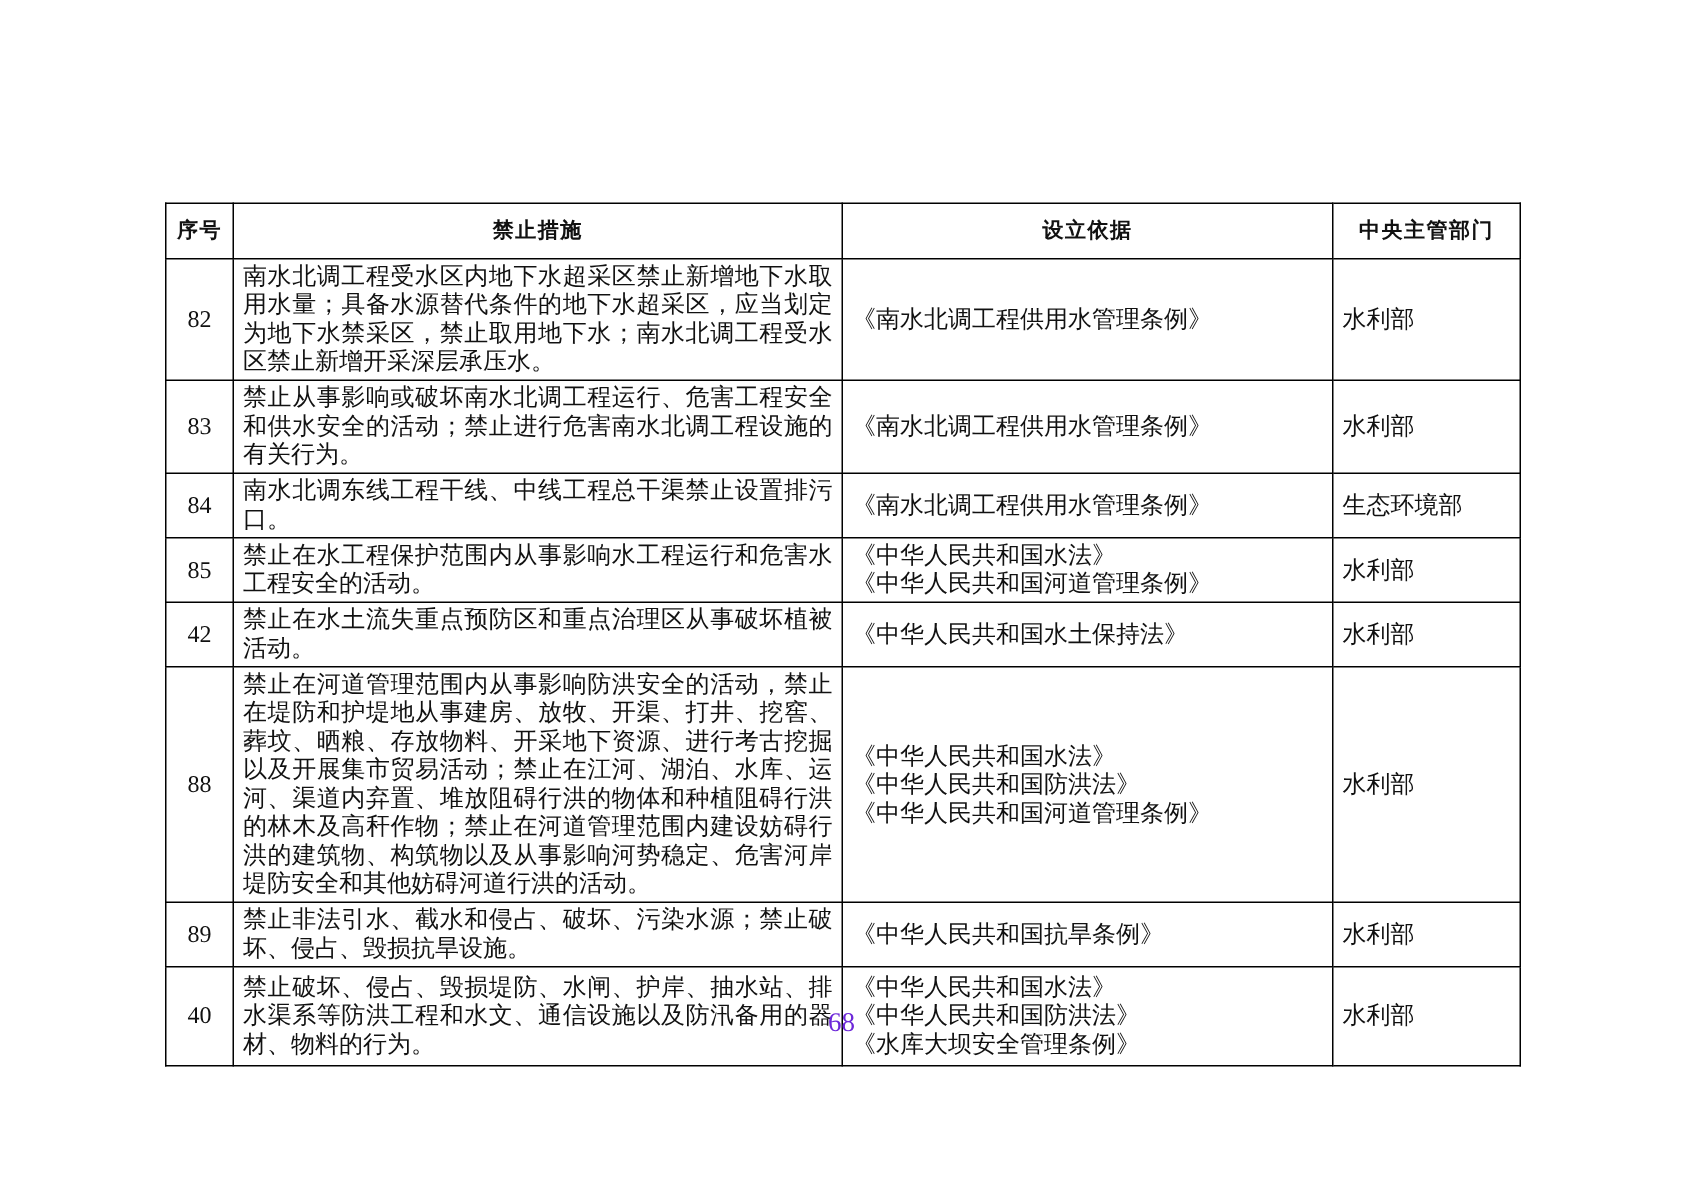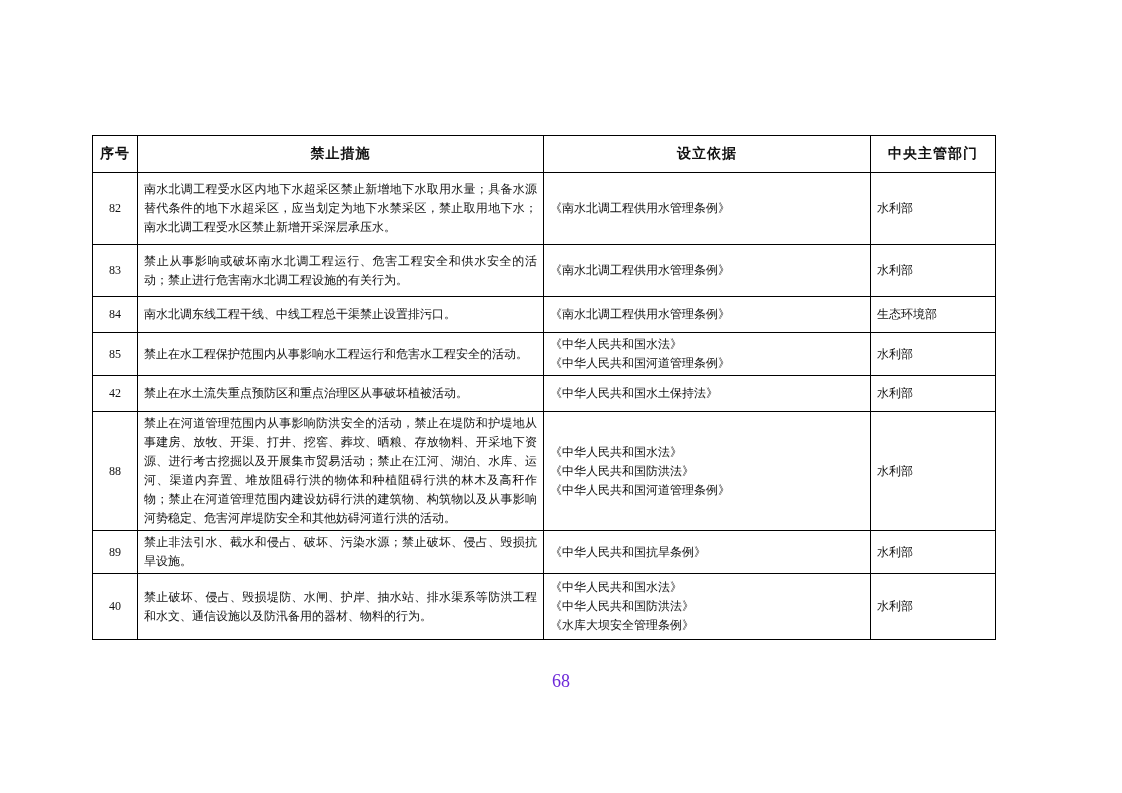--- a/index.html
+++ b/index.html
@@ -11,42 +11,42 @@
     position: relative;
     width: 1122px;
     height: 793px;
     background: #ffffff;
     font-family: "Liberation Serif", "DejaVu Serif", serif;
     color: #111111;
     overflow: hidden;
   }
   table.reg-table {
     position: absolute;
-    left: 92px;
+    left: 110px;
     top: 135px;
     width: 903px;
     border-collapse: collapse;
     table-layout: fixed;
   }
   table.reg-table th,
   table.reg-table td {
     border: 1.5px solid #000000;
     box-sizing: border-box;
     overflow: hidden;
   }
   table.reg-table th {
     font-size: 14px;
     font-weight: bold;
     text-align: center;
     vertical-align: middle;
     padding: 2px 3px;
     letter-spacing: 1px;
   }
   table.reg-table td {
-    font-size: 12px;
+    font-size: 16px;
     line-height: 19px;
     vertical-align: middle;
     padding: 2px 6px;
   }
   td.col-no {
     text-align: center;
     font-size: 13px;
     padding: 2px 1px;
     margin-left: 12px;
   }

